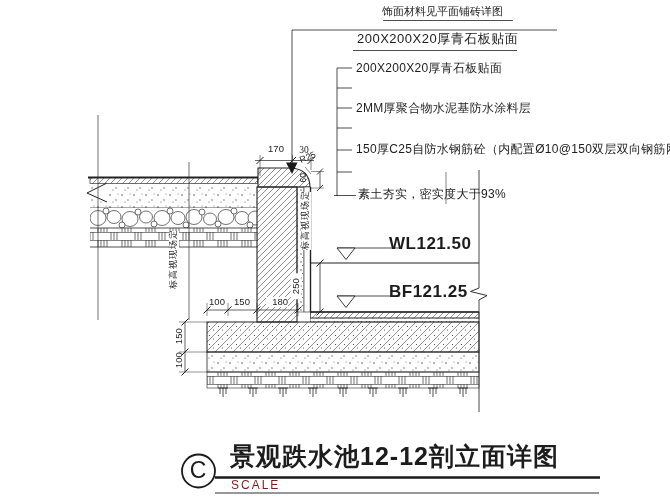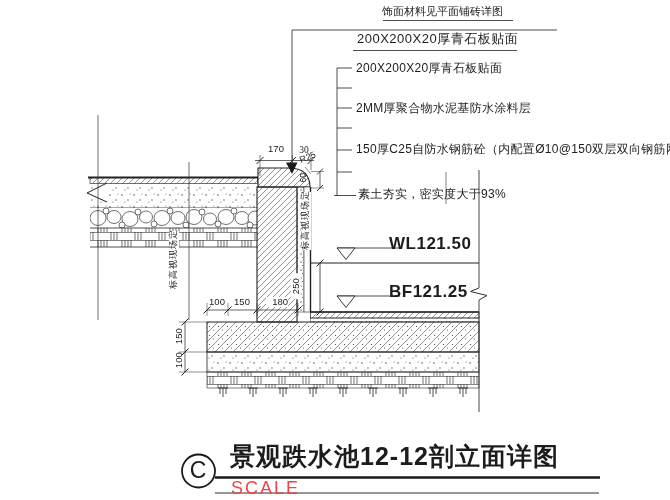--- a/index.html
+++ b/index.html
@@ -10,21 +10,21 @@
   .note{font-size:11px;}
   .noteB{font-size:13px;letter-spacing:.5px;}
   .co{font-size:12px;letter-spacing:.3px;}
   .lvl{font-size:17px;letter-spacing:.5px;font-weight:600;margin-left:40px;}
   .dim{font-size:9.5px;text-align:center;}
   .rot{transform:rotate(-90deg);transform-origin:center center;}
   .vnote{width:58px;font-size:9px;text-align:center;letter-spacing:1px;background:#fff;
          transform:rotate(-90deg);transform-origin:center center;}
   .bubble{font-size:23px;width:22px;text-align:center;}
   .title{font-size:25px;font-weight:600;letter-spacing:1px;}
-  .scaleL{font-size:18px;letter-spacing:2px;color:#ef4444;}
+  .scaleL{font-size:12px;letter-spacing:2px;color:#7f1d1d;}
   .scaleV{font-size:19px;letter-spacing:1px;margin-top:28px;}
 </style>
 </head>
 <body>
 
 <div id="stage">
 
   <svg width="670" height="500" viewBox="0 0 670 500">
     <defs>
       <pattern id="pDiag" width="6" height="6" patternUnits="userSpaceOnUse">

